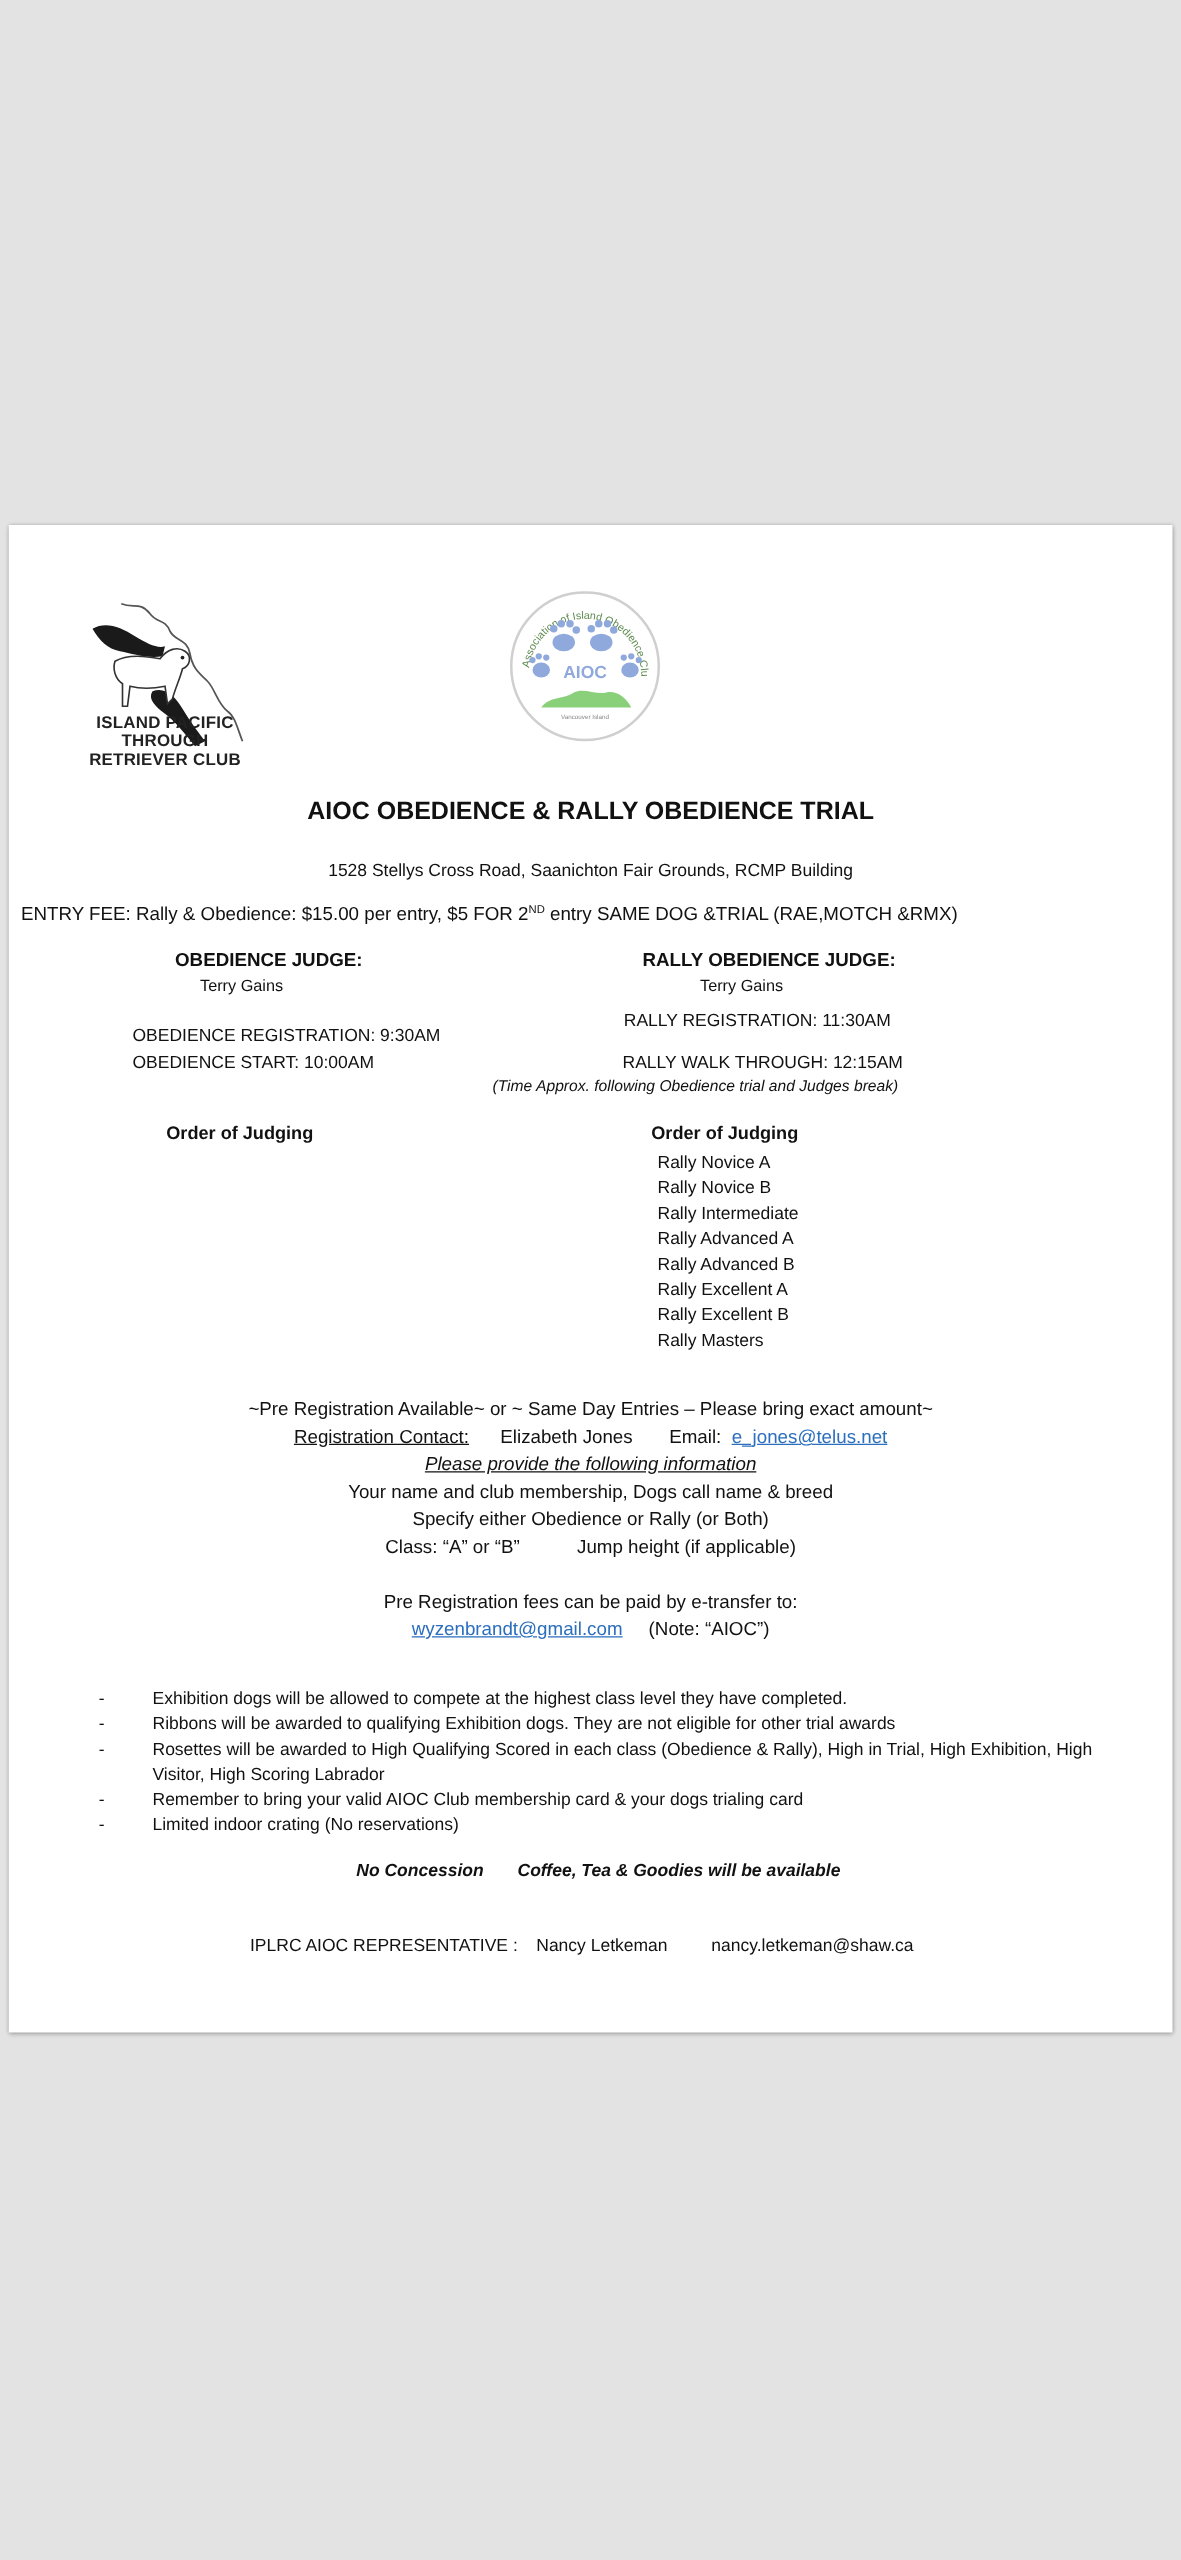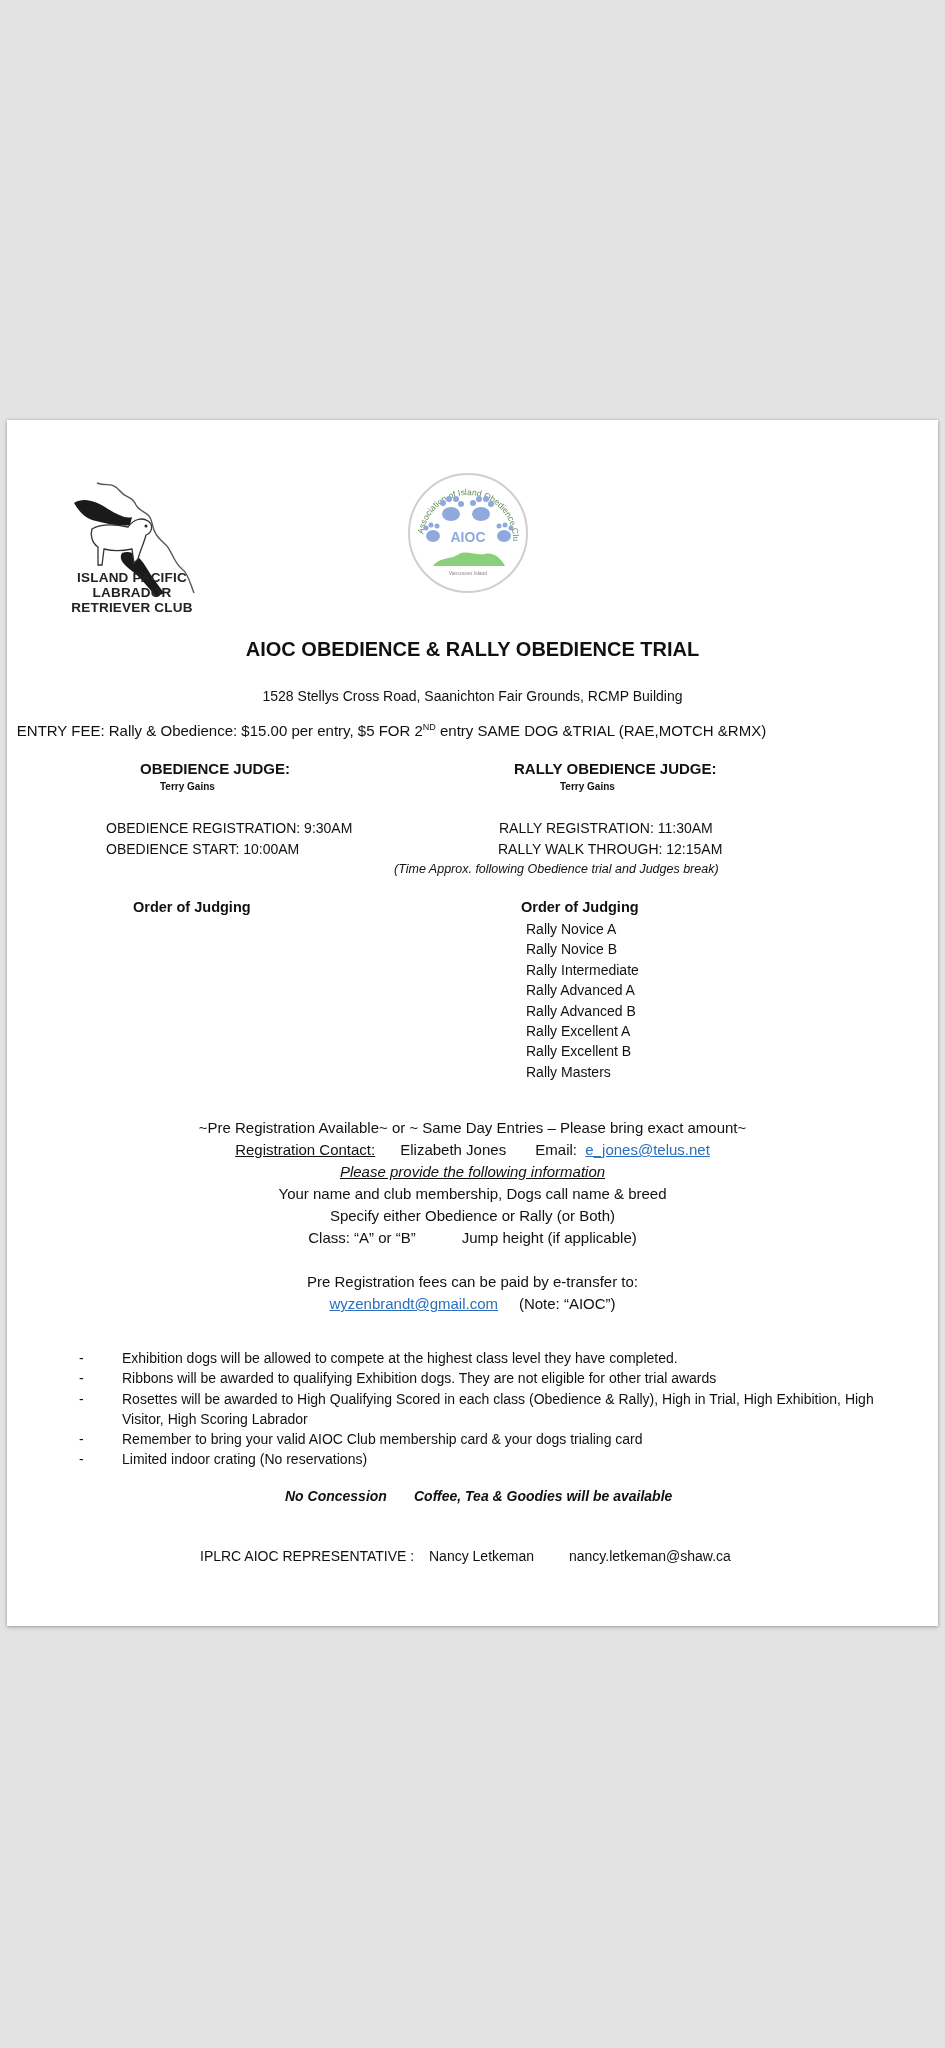--- a/index.html
+++ b/index.html
@@ -18,21 +18,21 @@
   .iplrc-logo { left: 55px; top: 53px; width: 150px; height: 150px; }
   .iplrc-text { left: 50px; top: 150px; width: 150px; font-weight: bold; font-size: 13.5px; line-height: 15px; text-align: center; color: #222; letter-spacing: 0.2px; }
   .aioc-logo { left: 398px; top: 50px; width: 126px; height: 126px; }
   
   .title { left: 0; top: 218px; width: 931px; font-size: 20px; font-weight: bold; text-align: center; }
   .date { left: 0; top: 247px; width: 931px; font-size: 14px; text-align: center; }
   .address { left: 0; top: 268px; width: 931px; font-size: 14px; text-align: center; }
   .fee { left: 0; top: 302px; width: 769px; font-size: 15px; text-align: center; }
   .fee sup { font-size: 9px; vertical-align: 6px; }
   .judge-title { font-size: 15px; font-weight: bold; }
-  .judge-name { font-size: 10px; font-weight: bold; }
+  .judge-name { font-size: 13px; font-weight: normal; }
   .sched { font-size: 14px; }
   .note { font-size: 12.5px; font-style: italic; }
   .ooj-head { font-size: 14.5px; font-weight: bold; }
   .ooj-list { list-style: none; margin: 0; padding: 0; font-size: 14px; }
   .ooj-list li { height: 20.4px; line-height: 20.4px; }
   .reg-block { left: 0; width: 931px; text-align: center; font-size: 15px; }
   .u { text-decoration: underline; }
   .link { color: #2a6ebd; text-decoration: underline; }
   .bullets { left: 72px; top: 928px; width: 820px; font-size: 14px; list-style: none; margin: 0; padding: 0; }
   .bullets li { position: relative; padding-left: 43px; line-height: 20.3px; }
@@ -47,21 +47,21 @@
 
   <svg class="abs iplrc-logo" viewBox="0 0 150 150">
     <path d="M35 10 C45 14,50 8,58 18 C64 26,70 22,74 32 C78 40,88 38,90 50 C92 62,98 66,104 72 C110 78,112 90,120 96 C126 100,128 110,132 120" fill="none" stroke="#555" stroke-width="1.4"></path>
     <path d="M12 30 C22 24,34 28,46 36 C56 42,64 46,70 44 L68 52 C56 54,44 50,34 48 C24 46,18 40,12 30 Z" fill="#1a1a1a"></path>
     <path d="M60 80 C70 76,78 84,84 94 C90 104,96 112,102 120 L94 124 C86 114,78 104,70 98 C62 92,56 86,60 80 Z" fill="#1a1a1a"></path>
     <path d="M30 56 C40 50,56 52,66 54 C72 46,80 44,86 48 C92 52,90 60,84 62 C82 70,78 78,76 86 L72 90 L70 76 C60 78,50 78,42 76 L40 92 L36 92 L36 74 C30 70,28 62,30 56 Z" fill="#fff" stroke="#333" stroke-width="1.3"></path>
     <circle cx="84" cy="53" r="1.5" fill="#222"></circle>
   </svg>
   <div class="abs iplrc-text">
     <div>ISLAND PACIFIC</div>
-    <div>LABRADOR</div>
+    <div>THROUGH</div>
     <div>RETRIEVER CLUB</div>
   </div>
 
   <svg class="abs aioc-logo" viewBox="0 0 126 126">
     <defs>
       <path id="ringArc" d="M18 70 A45 45 0 1 1 108 70"></path>
     </defs>
     <circle cx="63" cy="63" r="59" fill="#fff" stroke="#cfcfcf" stroke-width="2"></circle>
     <text font-size="8.5" fill="#5f8a4f" font-family="Liberation Sans, sans-serif">
       <textPath href="#ringArc" startOffset="4%">Association of Island Obedience Clubs</textPath>
@@ -98,21 +98,21 @@
     <span>ENTRY FEE:  Rally &amp; Obedience: $15.00 per entry, $5 FOR 2</span><sup>ND</sup><span> entry SAME DOG &amp;TRIAL (RAE,MOTCH &amp;RMX)</span>
   </div>
 
   <div class="abs judge-title" style="left:133px; top:340px;">OBEDIENCE JUDGE:</div>
   <div class="abs judge-name" style="left:153px; top:361px;">Terry Gains</div>
   <div class="abs sched" style="left:99px; top:400px;">OBEDIENCE REGISTRATION: 9:30AM</div>
   <div class="abs sched" style="left:99px; top:421px;">OBEDIENCE START: 10:00AM</div>
 
   <div class="abs judge-title" style="left:507px; top:340px;">RALLY OBEDIENCE JUDGE:</div>
   <div class="abs judge-name" style="left:553px; top:361px;">Terry Gains</div>
-  <div class="abs sched" style="left:492px; top:400px;">RALLY REGISTRATION: 11:30AM</div>
+  <div class="abs sched" style="left:492px; top:388px;">RALLY REGISTRATION: 11:30AM</div>
   <div class="abs sched" style="left:491px; top:421px;">RALLY WALK THROUGH: 12:15AM</div>
   <div class="abs note" style="left:387px; top:442px;">(Time Approx. following Obedience trial and Judges break)</div>
 
   <div class="abs ooj-head" style="left:126px; top:479px;">Order of Judging</div>
 
   <div class="abs ooj-head" style="left:514px; top:479px;">Order of Judging</div>
   <ul class="abs ooj-list" style="left:519px; top:499px;">
     <li>Rally Novice A</li>
     <li>Rally Novice B</li>
     <li>Rally Intermediate</li>

